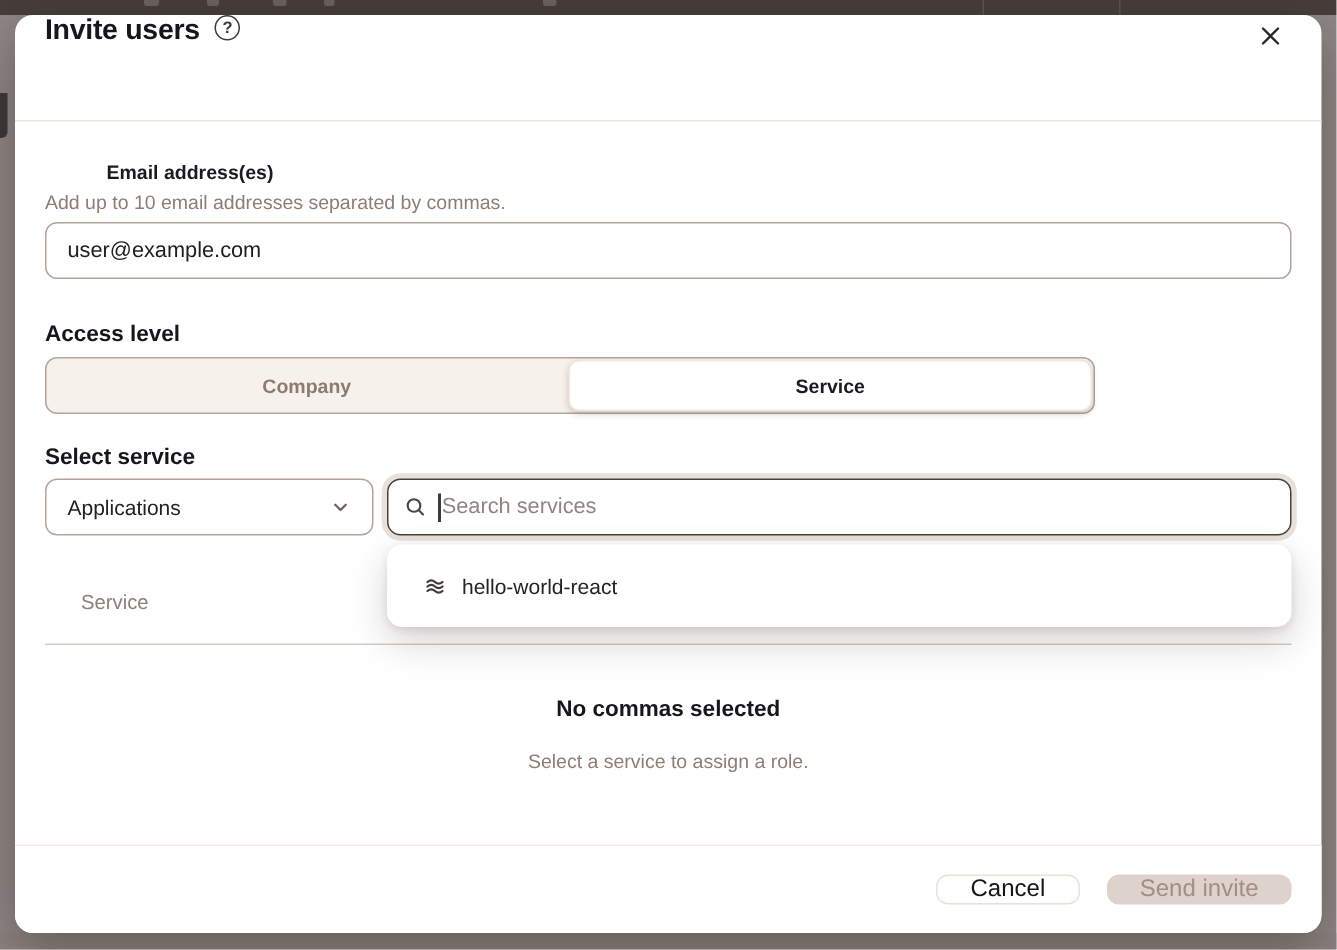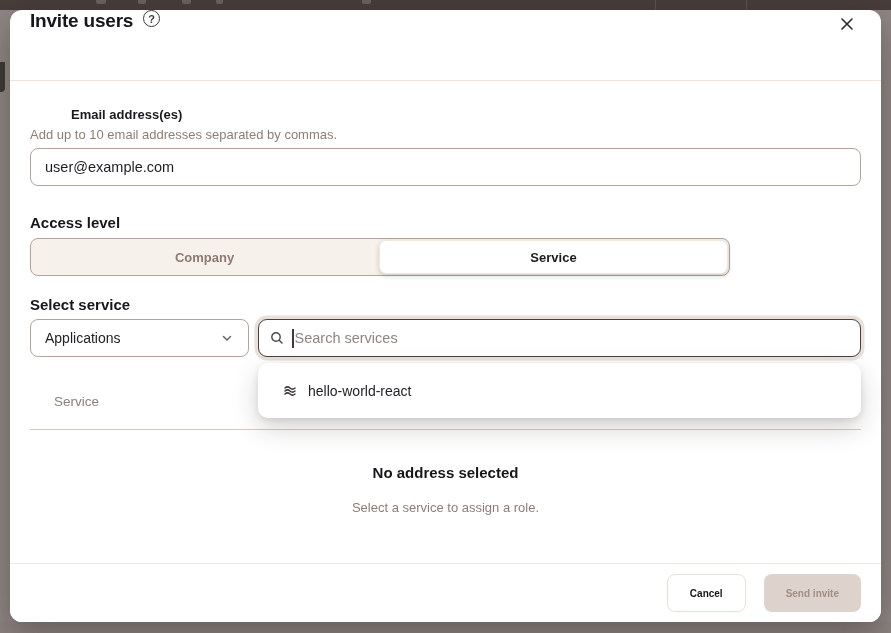--- a/index.html
+++ b/index.html
@@ -149,22 +149,22 @@
   }
 
   
   .modal-footer {
     position: absolute; left: 0; right: 0; bottom: 0; height: 59px;
     border-top: 1px solid #f0e8e0; border-radius: 0 0 12px 12px;
     display: flex; align-items: center; justify-content: flex-end;
     padding: 0 20px; gap: 18px; background: #fff;
   }
   .btn {
-    height: 38px; border-radius: 8px; font-family: inherit;
-    font-size: 10px; font-weight: 700; cursor: pointer;
+    height: 20px; border-radius: 8px; font-family: inherit;
+    font-size: 16px; font-weight: 400; cursor: pointer;
   }
   .btn-cancel {
     padding: 0 22px; background: #ffffff; border: 1px solid #ecdfd7; color: #161519;
   }
   .btn-send {
     padding: 0 22px; background: #ded3cc; border: none; color: #a18e86; cursor: default;
   }
 
   svg { display: block; }
 </style>
@@ -242,21 +242,21 @@
           <path d="M3 11 q2.5 -2.2 5 0 t5 0" fill="none" stroke="#3f3a38" stroke-width="1.5" stroke-linecap="round"></path>
         </svg>
       </span>
       <span>hello-world-react</span>
     </div>
   </div>
 
   <span class="table-header">Service</span>
   <div class="table-divider"></div>
 
-  <div class="empty-title">No address selected</div>
+  <div class="empty-title">No commas selected</div>
   <div class="empty-sub">Select a service to assign a role.</div>
 
   <div class="modal-footer">
     <button class="btn btn-cancel">Cancel</button>
     <button class="btn btn-send" disabled="">Send invite</button>
   </div>
 
 </div>
 
 </body></html>

